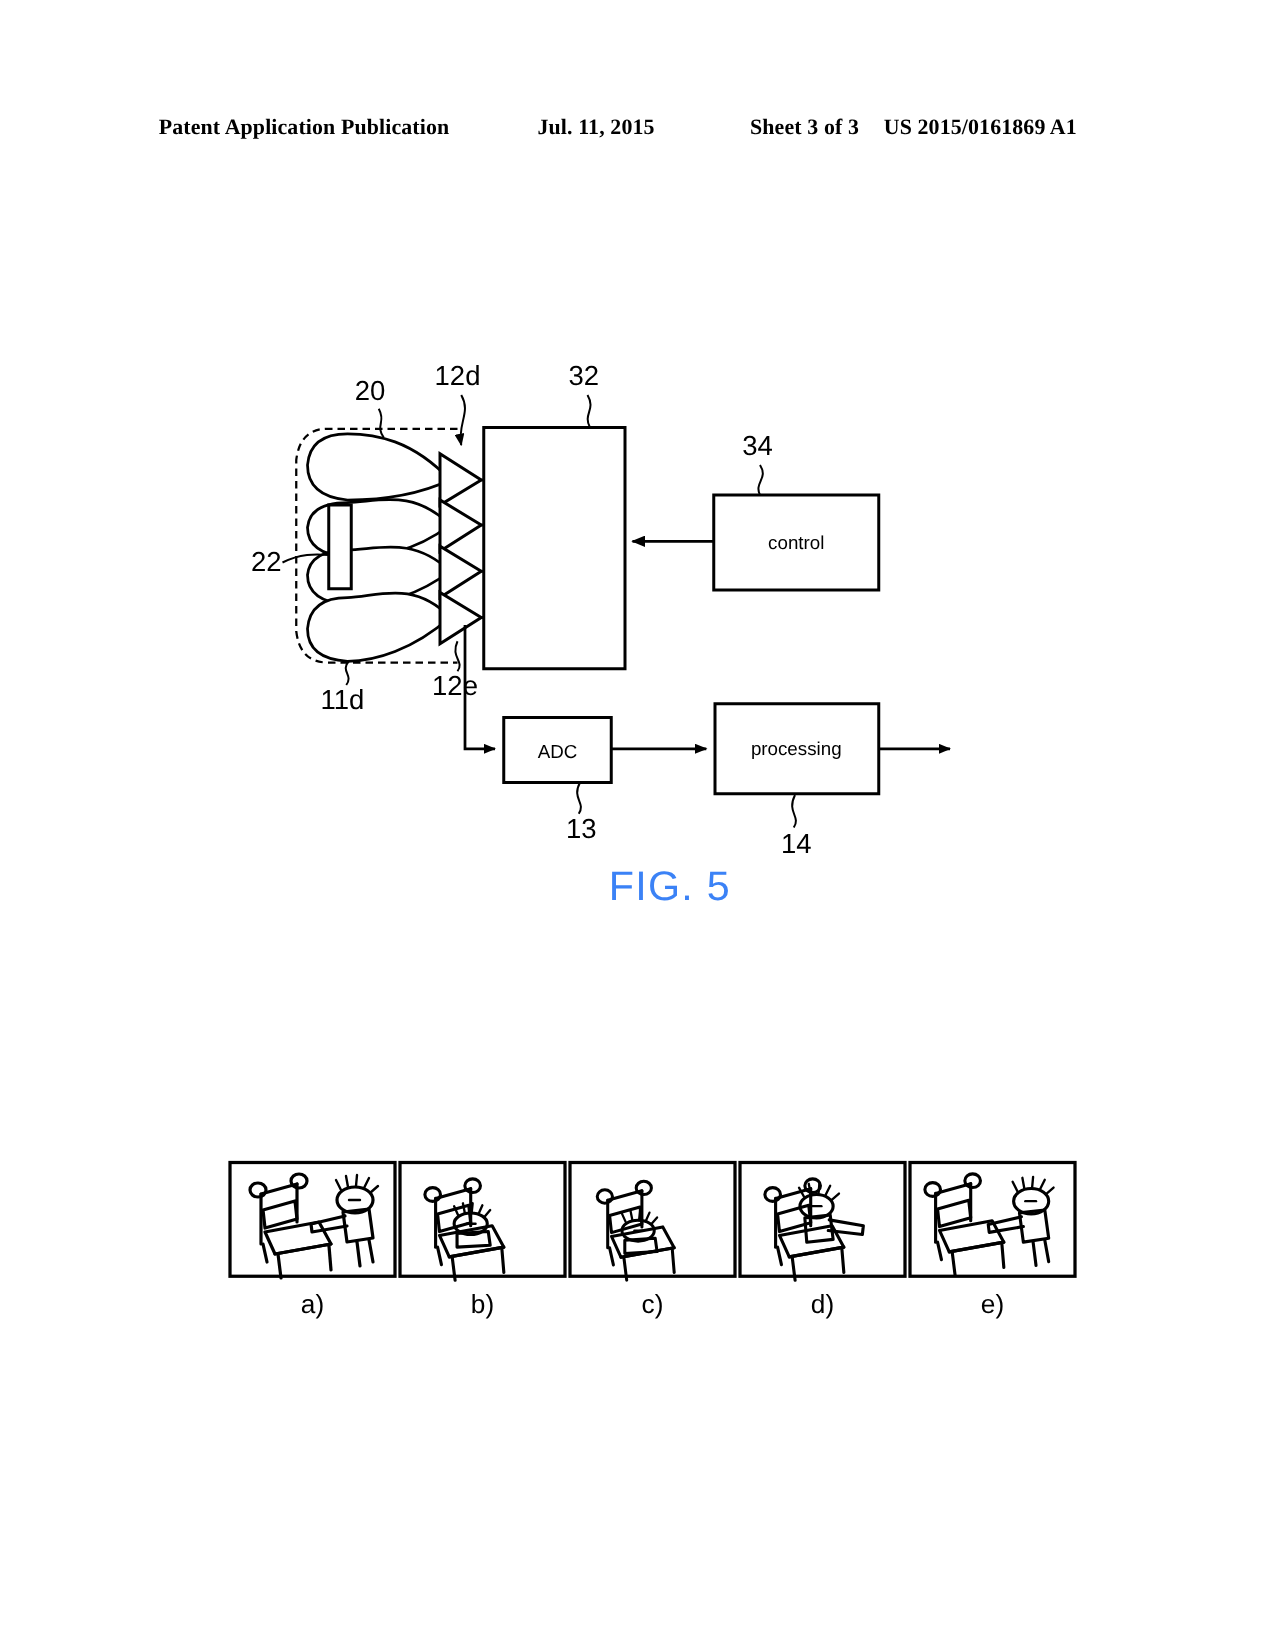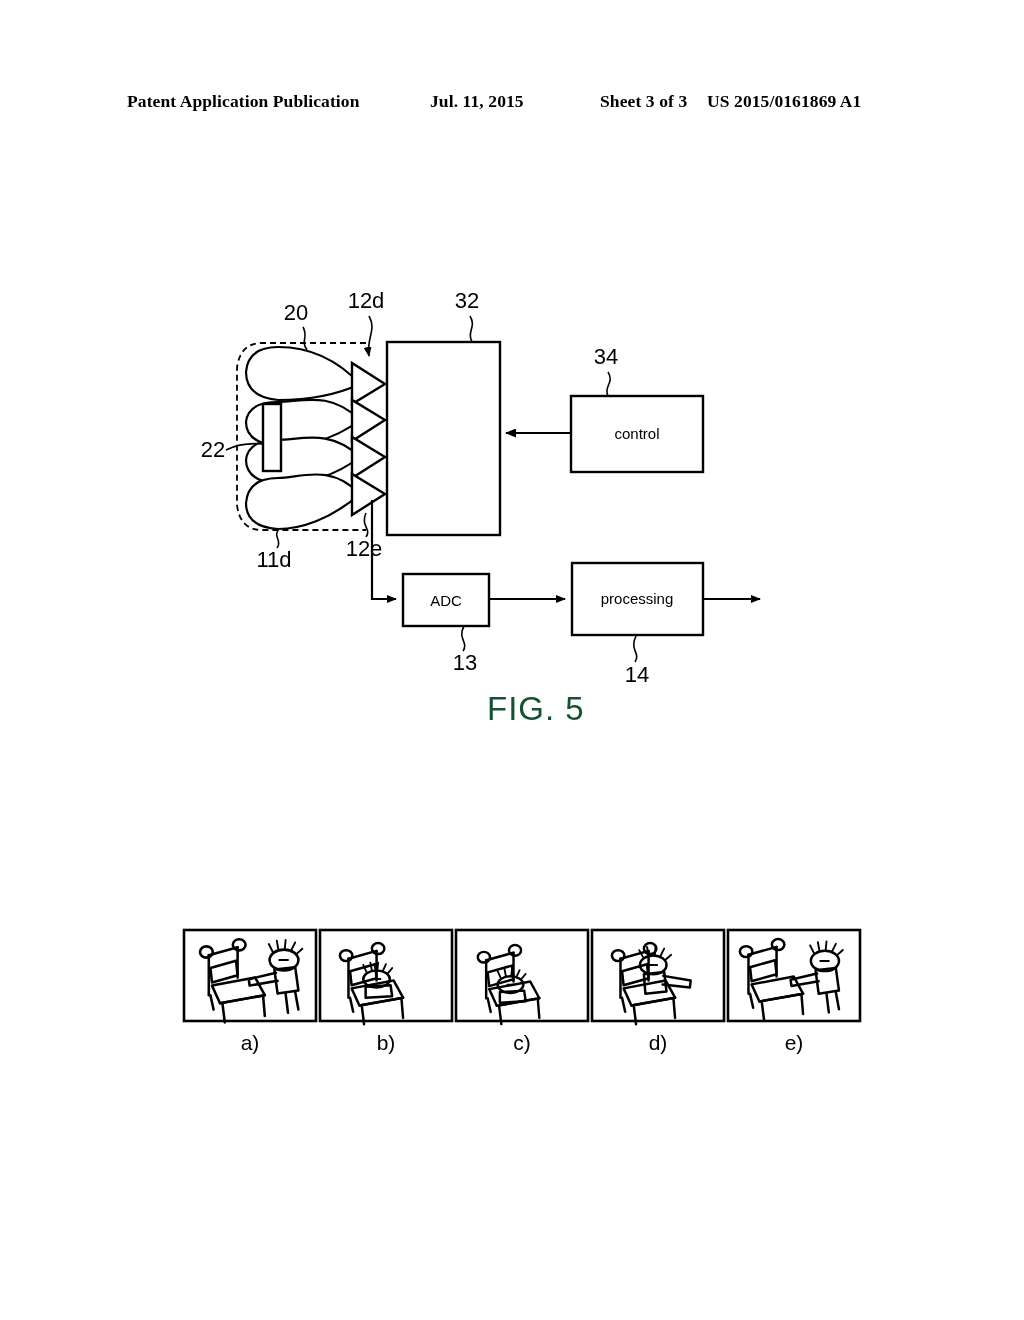--- a/index.html
+++ b/index.html
@@ -40,21 +40,21 @@
   
   .figure { position: absolute; }
   #figure-5 { left: 0; top: 0; width: 1024px; height: 760px; }
   #figure-6 { left: 0; top: 900px; width: 1024px; height: 230px; }
 
   .fig-caption {
     position: absolute;
     font-family: "Liberation Sans", sans-serif;
     font-size: 33px;
     letter-spacing: 1px;
-    color: #14532d;
+    color: #3b82f6;
     white-space: nowrap;
   }
   #fig5-caption { left: 487px; top: 690px; }
 
   
   svg.canvas { position: absolute; left: 0; top: 0; overflow: visible; }
 
   .blk-label {
     font-family: "Liberation Sans", sans-serif;
     font-size: 15px;

